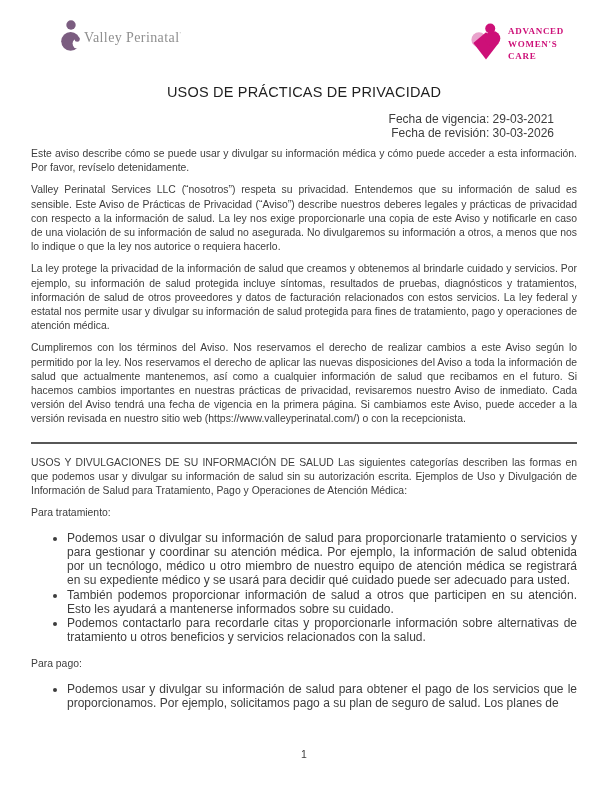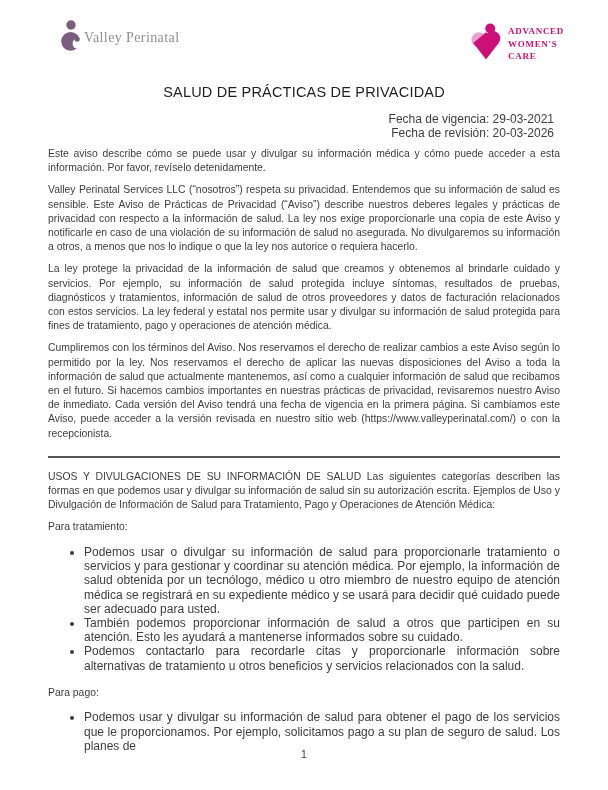--- a/index.html
+++ b/index.html
@@ -38,21 +38,21 @@
   
   .doc-title{
     text-align:center;font-size:14.5px;color:#1f1f1f;letter-spacing:.2px;
     margin-top:21px;
   }
   .dates{
     text-align:right;font-size:12px;line-height:14px;
     padding:0 54px;margin-top:12px;
   }
   
-  .content{padding:0 48px;}
+  .content{padding:0 31px;}
   .para{
     font-size:10.4px;line-height:14.2px;text-align:justify;margin:8px 0 0;
   }
   .first{margin-top:7px;}
   .rule{
     border:none;border-top:2.5px solid var(--rule);
     margin:15px 0 12px;
   }
   .label{font-size:10.4px;line-height:14.2px;margin-top:8px;}
   .gap-label{margin-top:13px;}
@@ -98,25 +98,25 @@
       </span>
       <div class="awc-text">
         <div>ADVANCED</div>
         <div>WOMEN'S</div>
         <div>CARE</div>
       </div>
     </div>
 
   </div>
 
-  <div class="doc-title">SALUD DE PRÁCTICAS DE PRIVACIDAD</div>
+  <div class="doc-title">USOS DE PRÁCTICAS DE PRIVACIDAD</div>
 
   <div class="dates">
     <div>Fecha de vigencia: 29-03-2021</div>
-    <div>Fecha de revisión: 20-03-2026</div>
+    <div>Fecha de revisión: 30-03-2026</div>
   </div>
 
   <main class="content">
 
     <p class="para first">Este aviso describe cómo se puede usar y divulgar su información médica y cómo puede acceder a esta información. Por favor, revíselo detenidamente.</p>
     <p class="para">Valley Perinatal Services LLC (“nosotros”) respeta su privacidad. Entendemos que su información de salud es sensible. Este Aviso de Prácticas de Privacidad (“Aviso”) describe nuestros deberes legales y prácticas de privacidad con respecto a la información de salud. La ley nos exige proporcionarle una copia de este Aviso y notificarle en caso de una violación de su información de salud no asegurada. No divulgaremos su información a otros, a menos que nos lo indique o que la ley nos autorice o requiera hacerlo.</p>
     <p class="para">La ley protege la privacidad de la información de salud que creamos y obtenemos al brindarle cuidado y servicios. Por ejemplo, su información de salud protegida incluye síntomas, resultados de pruebas, diagnósticos y tratamientos, información de salud de otros proveedores y datos de facturación relacionados con estos servicios. La ley federal y estatal nos permite usar y divulgar su información de salud protegida para fines de tratamiento, pago y operaciones de atención médica.</p>
     <p class="para">Cumpliremos con los términos del Aviso. Nos reservamos el derecho de realizar cambios a este Aviso según lo permitido por la ley. Nos reservamos el derecho de aplicar las nuevas disposiciones del Aviso a toda la información de salud que actualmente mantenemos, así como a cualquier información de salud que recibamos en el futuro. Si hacemos cambios importantes en nuestras prácticas de privacidad, revisaremos nuestro Aviso de inmediato. Cada versión del Aviso tendrá una fecha de vigencia en la primera página. Si cambiamos este Aviso, puede acceder a la versión revisada en nuestro sitio web (https://www.valleyperinatal.com/) o con la recepcionista.</p>
 
     <hr class="rule">

